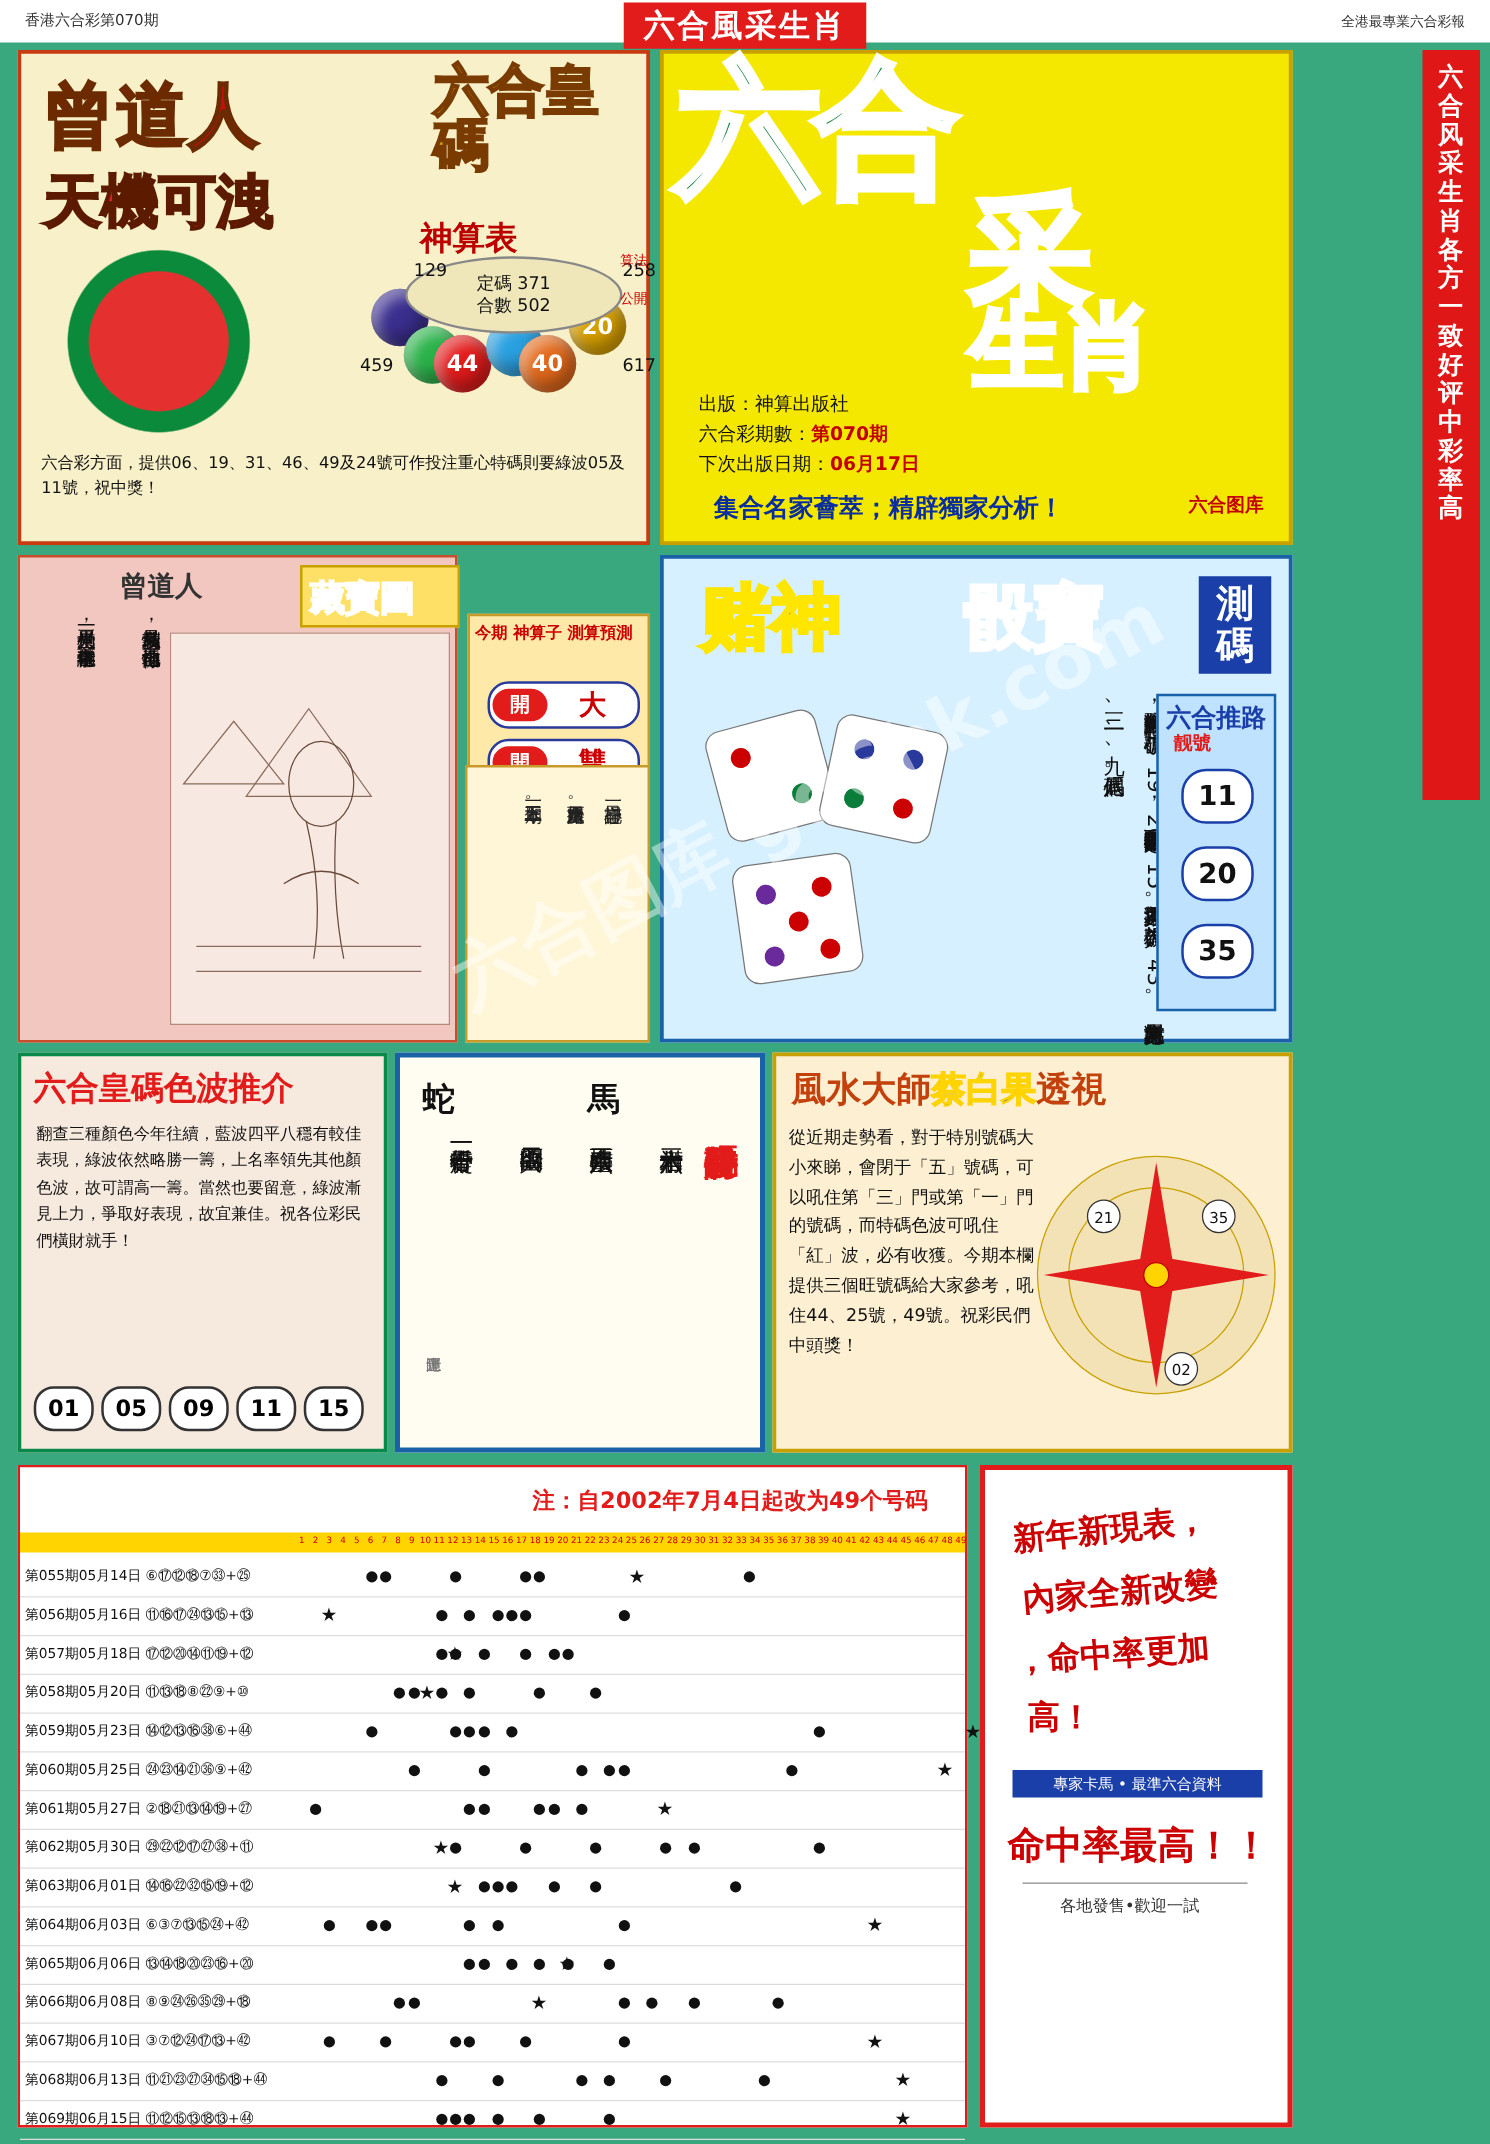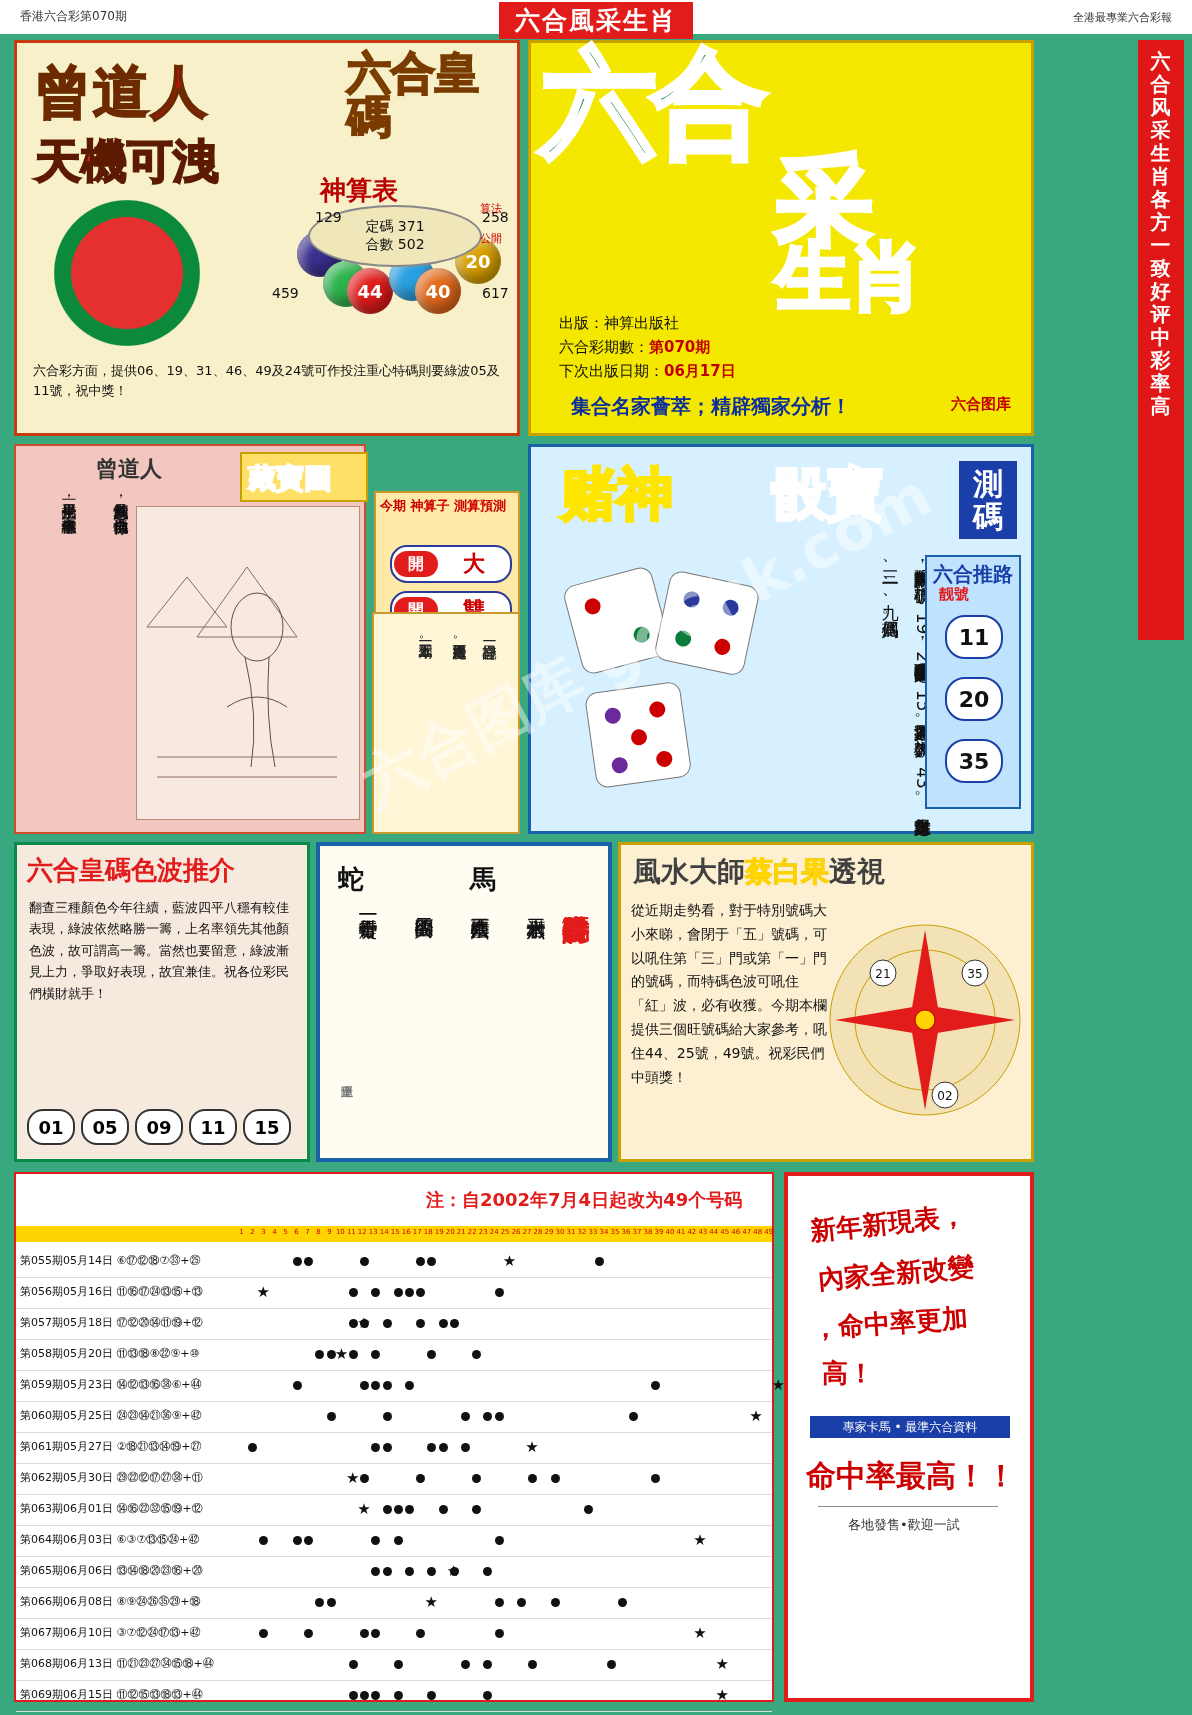--- a/index.html
+++ b/index.html
@@ -36,21 +36,21 @@
      -webkit-text-stroke:2px #7a3b00;}
   #p-tl .titleC{position:absolute;left:18px;top:88px;font-size:46px;font-weight:bold;color:#e02020;
      -webkit-text-stroke:2px #5c1b00;}
   #p-tl .redflower{position:absolute;left:20px;top:150px;width:180px;height:160px;
      background:radial-gradient(circle at 50% 50%, #e53030 0 46%, rgba(229,48,48,0) 47%),
                 radial-gradient(circle at 50% 50%, #0a8a3a 0 60%, rgba(0,0,0,0) 61%);
      border-radius:50%;}
   .ball{position:absolute;border-radius:50%;width:46px;height:46px;display:flex;align-items:center;
     justify-content:center;color:#fff;font-weight:bold;font-size:18px;
     box-shadow:inset -6px -8px 12px rgba(0,0,0,.35), inset 6px 6px 10px rgba(255,255,255,.45);}
-  #p-tl .shensuan{position:absolute;left:275px;top:130px;width:215px;height:130px;}
+  #p-tl .shensuan{position:absolute;left:291px;top:130px;width:215px;height:130px;}
   #p-tl .shensuan .t{position:absolute;left:28px;top:0;font-size:26px;color:#b00;font-weight:bold;}
   .oval{position:absolute;left:16px;top:32px;width:170px;height:58px;border-radius:50%;
     background:#efe7b9;border:2px solid #888;display:flex;flex-direction:column;align-items:center;
     justify-content:center;font-size:14px;color:#111;}
   .cornernum{position:absolute;font-size:14px;color:#111;}
   #p-tl .btm{position:absolute;left:16px;top:318px;width:470px;font-size:13px;color:#111;line-height:1.5;}
 
   
   #p-tm{left:528px;top:40px;width:506px;height:396px;background:#f5e800;border:3px solid #c8a000;}
   #p-tm .big{position:absolute;left:10px;top:6px;font-size:115px;font-weight:bold;color:#15803d;
@@ -117,21 +117,21 @@
   #p-bm .zod{position:absolute;top:16px;font-size:26px;font-weight:bold;color:#111;}
   #p-bm .poem{position:absolute;top:58px;writing-mode:vertical-rl;font-size:19px;line-height:2.0;
     color:#111;height:230px;}
   #p-bm .title{position:absolute;right:14px;top:48px;writing-mode:vertical-rl;font-size:27px;
     font-weight:bold;color:#e21b1b;height:240px;}
   #p-bm .sig{position:absolute;left:18px;bottom:12px;font-size:12px;color:#777;writing-mode:vertical-rl;height:70px;}
 
   #p-br{left:618px;top:842px;width:416px;height:320px;background:#fdf0d2;border:3px solid #c8a000;}
   #p-br .t{position:absolute;left:12px;top:8px;font-size:28px;font-weight:bold;color:#0a6d2a;}
   #p-br .t .b{color:#1a3fa8;-webkit-text-stroke:1px #ffd400;}
-  #p-br .t .g{color:#404040;}
+  #p-br .t .g{color:#c2410c;}
   #p-br .txt{position:absolute;left:10px;top:54px;width:200px;font-size:14px;line-height:1.7;color:#111;}
   #p-br .compass{position:absolute;right:6px;top:50px;width:200px;height:250px;}
 
   
   #p-trend{left:14px;top:1172px;width:760px;height:530px;background:#fff;border:2px solid #e21b1b;}
   #p-trend .hd{position:absolute;left:0;top:0;width:100%;height:52px;background:#fff;}
   #p-trend .hd .t{position:absolute;left:14px;top:8px;font-size:30px;font-weight:bold;color:#e21b1b;}
   #p-trend .hd .n{position:absolute;left:410px;top:14px;font-size:18px;font-weight:bold;color:#e21b1b;}
   #p-trend .ybar{position:absolute;left:0;top:52px;width:100%;height:16px;background:#ffd400;}
   .colhdr{position:absolute;left:220px;top:54px;width:538px;height:14px;font-size:7px;color:#c00;

